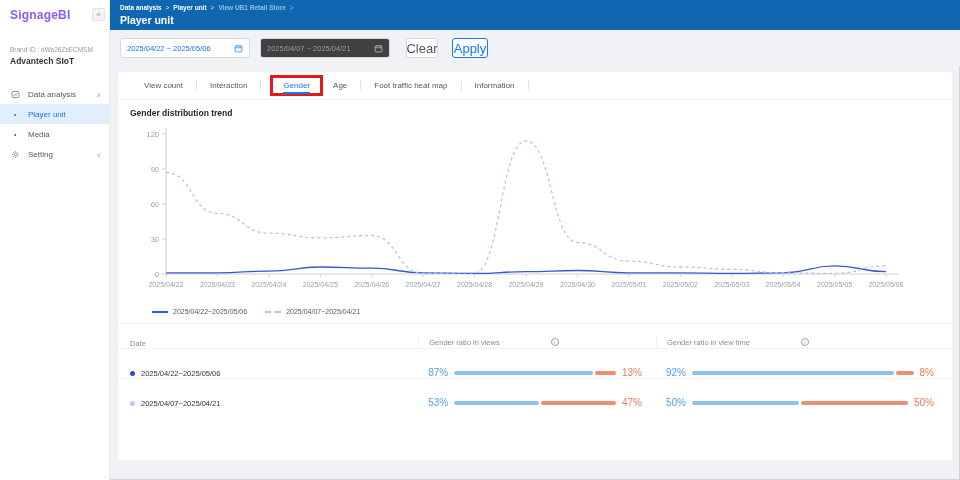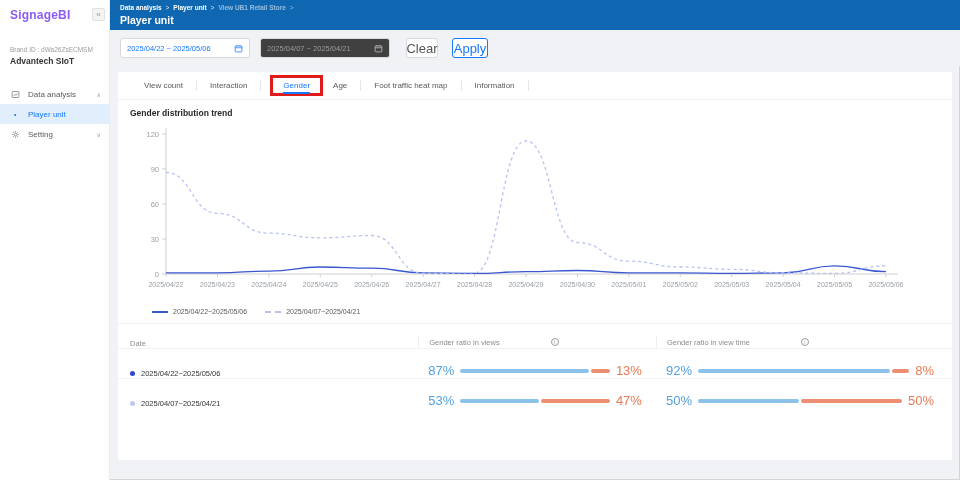--- a/index.html
+++ b/index.html
@@ -68,21 +68,21 @@
   .ratio-table { margin-top:8px; border-top:1px solid #f0f0f0; }
   .tr { display:flex; align-items:flex-end; }
   .tr.head { height:24px; color:#8c8c8c; font-size:7.5px; background:#fff; }
   .tr.rowline { height:30px; border-top:1px solid #f2f2f2; font-size:7.5px; color:#333; }
   .td-date { flex:0 0 36%; padding-left:12px; display:flex; align-items:center; gap:6px; }
   .td-ratio { flex:0 0 28.5%; padding:0 14px 0 10px; display:flex; align-items:center; gap:6px; }
   .td-ratio.wide { flex:1 1 auto; padding-right:18px; }
   .tr.head .td-ratio { border-left:1px solid #efefef; height:12px;gap:48px; }
   .info-ic { width:8px; height:8px; border:1px solid #9b9b9b; border-radius:50%; color:#9b9b9b; font-size:5.5px; display:inline-flex; align-items:center; justify-content:center; margin-left:3px; cursor:pointer; font-style:normal; }
   .row-dot { width:5px; height:5px; border-radius:50%; }
-  .pct { font-size:13px; flex:0 0 auto; }
+  .pct { font-size:10px; flex:0 0 auto; }
   .pct-m { color:#54a0e0; }
   .pct-f { color:#e87a55; }
   .track { flex:1 1 auto; display:flex; gap:2px; height:4px; }
   .seg { height:4px; border-radius:2px; }
   .seg-m { background:#8cc2ea; }
   .seg-f { background:#ec8e72; }
   .hdr-label { display:flex; align-items:center; }
 </style>
 </head>
 <body>
@@ -105,20 +105,24 @@
               <rect x="1.5" y="2" width="9" height="8" rx="1"></rect>
               <path d="M3.5 8 L5.5 5.8 L7 7 L8.8 4.6"></path>
             </svg>
         </span>
         <span>Data analysis</span>
         <span class="chev">∧</span>
       </div>
       <div class="menu-item menu-sub active">
         <span class="dot">•</span>
         <span>Player unit</span>
+      </div>
+      <div class="menu-item menu-sub">
+        <span class="dot">•</span>
+        <span>Media</span>
       </div>
       <div class="menu-item">
         <span class="mi-icon">
           <svg viewBox="0 0 12 12">
               <circle cx="6" cy="6" r="2"></circle>
               <path d="M6 1.5 V3 M6 9 V10.5 M1.5 6 H3 M9 6 H10.5 M2.8 2.8 L3.9 3.9 M8.1 8.1 L9.2 9.2 M9.2 2.8 L8.1 3.9 M3.9 8.1 L2.8 9.2"></path>
             </svg>
         </span>
         <span>Setting</span>
         <span class="chev">∨</span>

